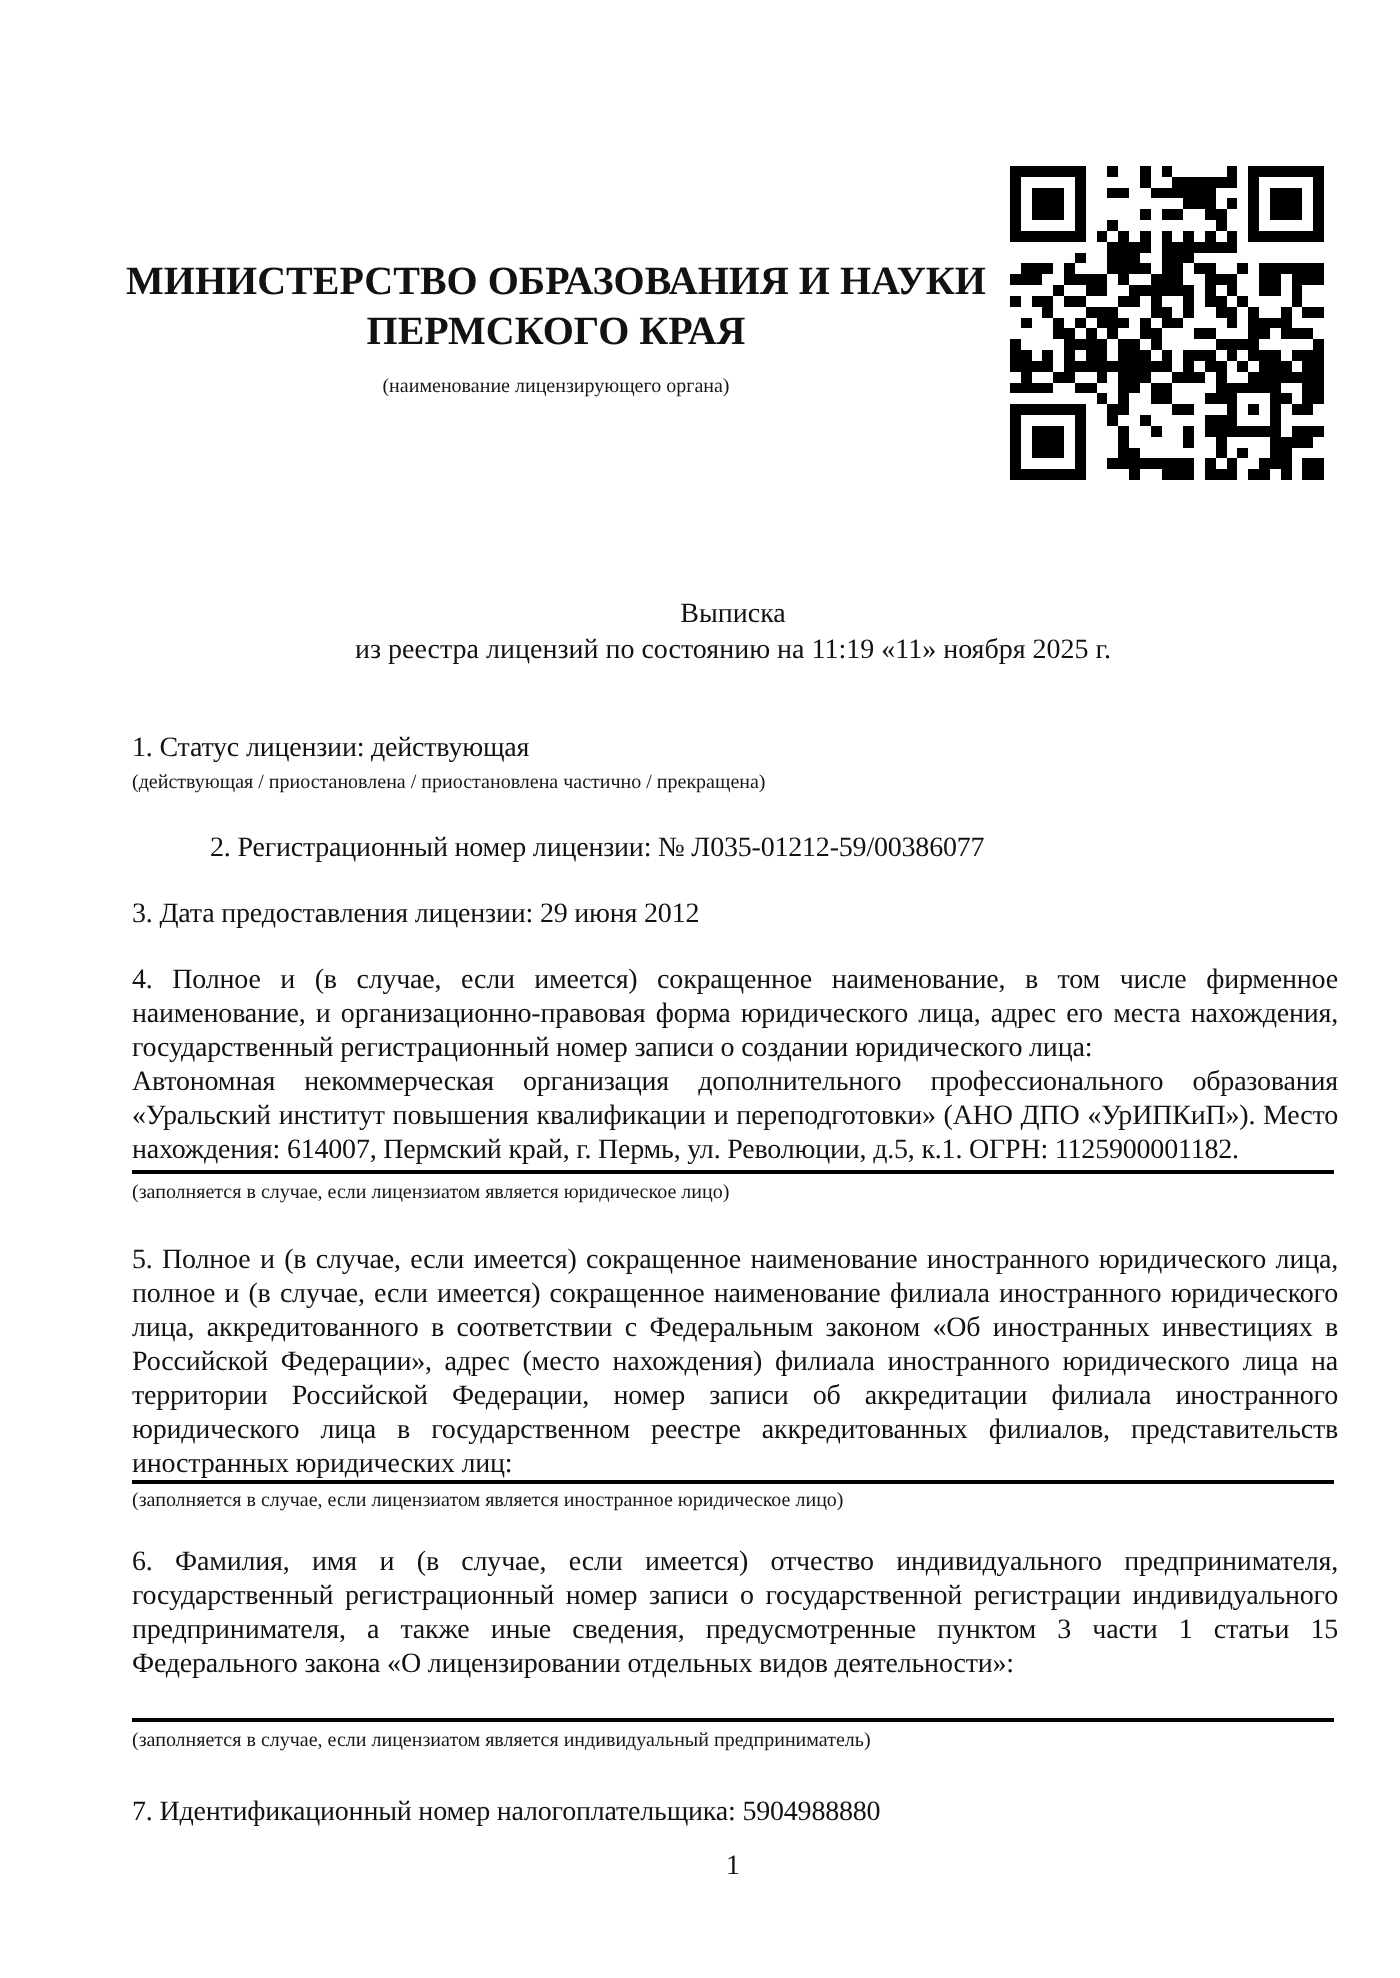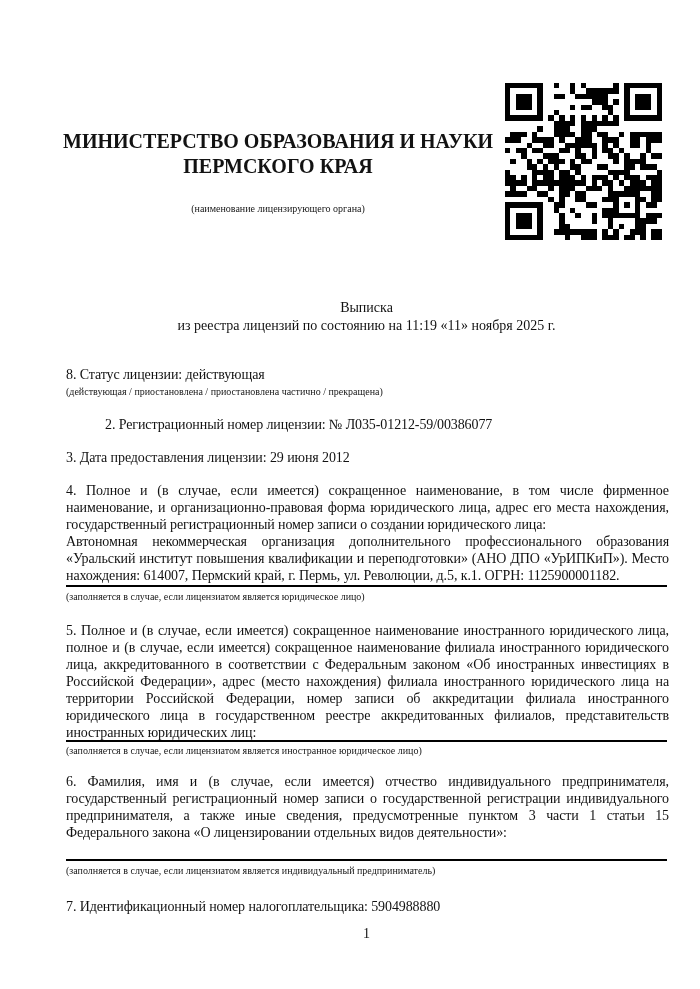--- a/index.html
+++ b/index.html
@@ -17,21 +17,21 @@
     left:66px;top:129px;width:424px;
     display:flex;flex-direction:column;align-items:center;
   }
   .org-line{
     font-weight:bold;font-size:20px;line-height:25px;
     white-space:nowrap;text-align:center;
   }
   .small-caption{
     font-size:10px;line-height:12px;text-align:center;color:#161616;
   }
-  .header-block .small-caption{margin-top:24px;}
+  .header-block .small-caption{margin-top:9px;}
   .qr{left:505px;top:83px;width:157px;height:157px;}
   .qr svg{display:block;width:157px;height:157px;}
   .doc-title{
     left:66px;top:299px;width:601px;
     font-size:14px;line-height:18px;text-align:center;
   }
   .body-par{
     width:603px;left:66px;
     font-size:14px;line-height:17px;
     letter-spacing:-0.1px;
@@ -492,21 +492,21 @@
     <div class="org-line">МИНИСТЕРСТВО ОБРАЗОВАНИЯ И НАУКИ</div>
     <div class="org-line">ПЕРМСКОГО КРАЯ</div>
     <div class="small-caption">(наименование лицензирующего органа)</div>
   </div>
 
   <div class="abs doc-title">
     <div>Выписка</div>
     <div>из реестра лицензий по состоянию на 11:19 «11» ноября 2025 г.</div>
   </div>
 
-  <div class="abs body-par" style="top:366px;">8. Статус лицензии: действующая</div>
+  <div class="abs body-par" style="top:366px;">1. Статус лицензии: действующая</div>
   <div class="abs caption-row small-caption" style="top:386px;padding-right:72px;">(действующая / приостановлена / приостановлена частично / прекращена)</div>
 
   <div class="abs body-par" style="top:416px;margin-left:39px;">2. Регистрационный номер лицензии: № Л035-01212-59/00386077</div>
 
   <div class="abs body-par" style="top:449px;">3. Дата предоставления лицензии: 29 июня 2012</div>
 
   <div class="abs body-par just" style="top:482px;">
     <div>4. Полное и (в случае, если имеется) сокращенное наименование, в том числе фирменное наименование, и организационно-правовая форма юридического лица, адрес его места нахождения, государственный регистрационный номер записи о создании юридического лица:</div>
     <div>Автономная некоммерческая организация дополнительного профессионального образования «Уральский институт повышения квалификации и переподготовки» (АНО ДПО «УрИПКиП»). Место нахождения: 614007, Пермский край, г. Пермь, ул. Революции, д.5, к.1. ОГРН: 1125900001182.</div>
   </div>

